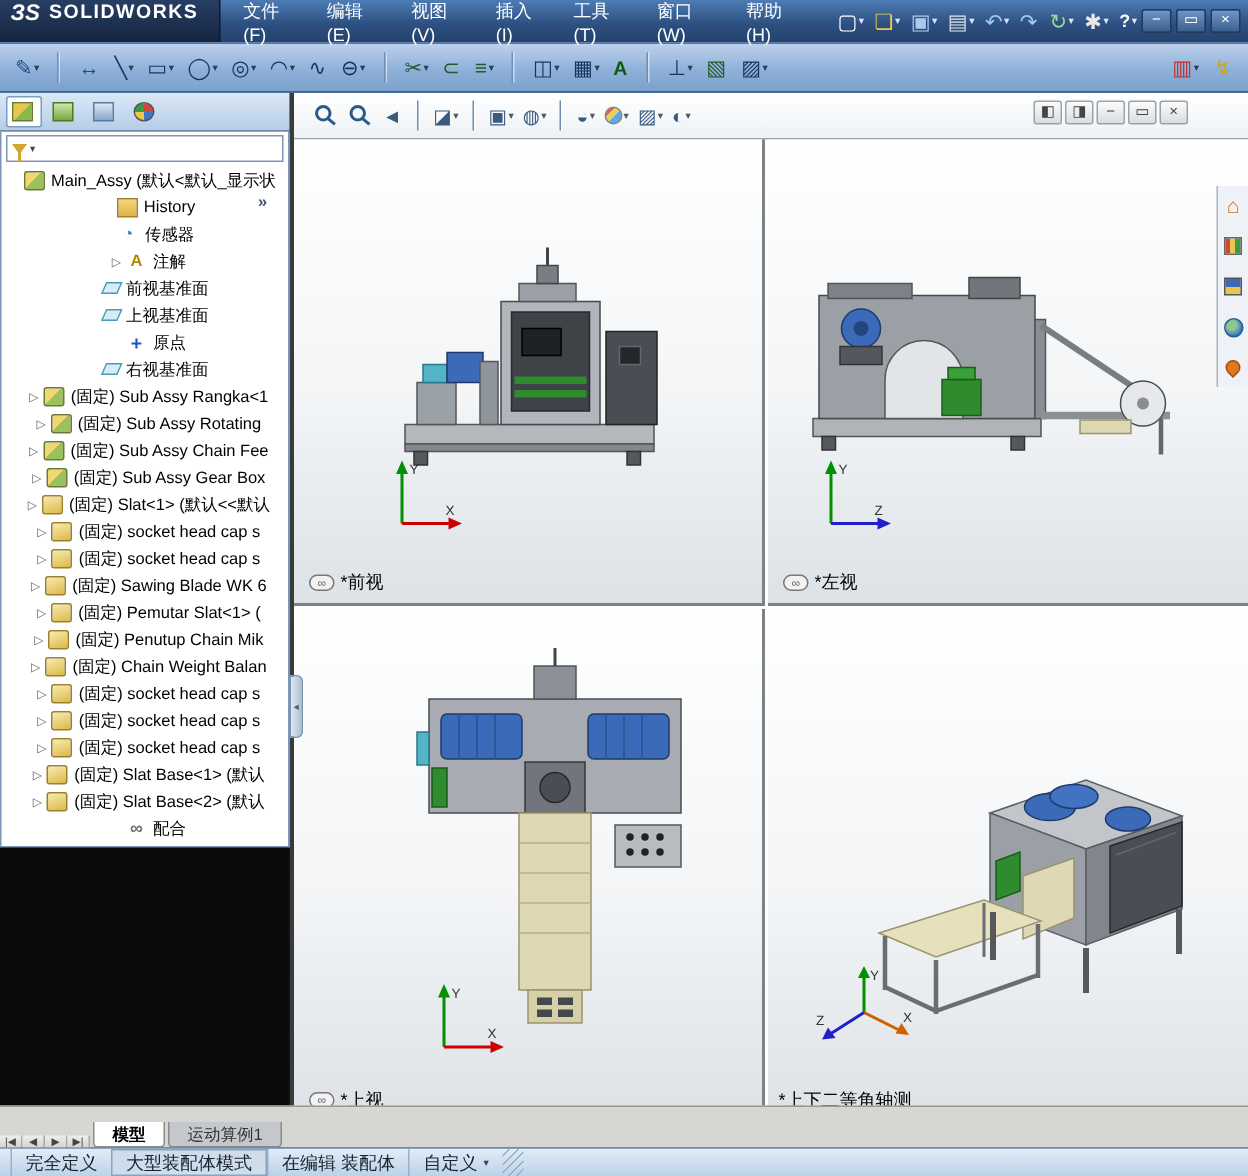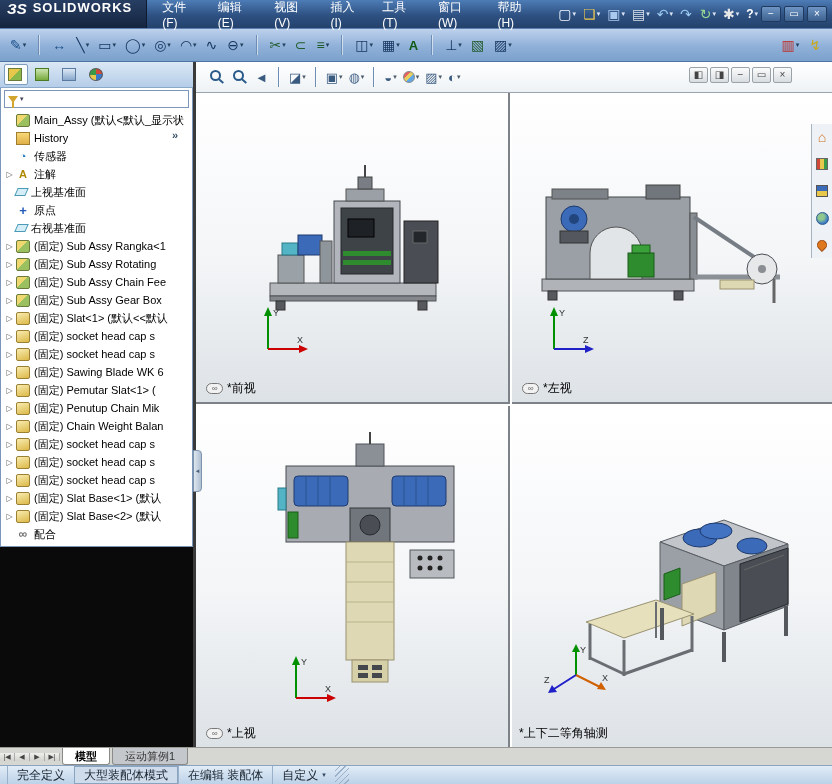--- a/index.html
+++ b/index.html
@@ -50,21 +50,21 @@
   .chevrons { margin-left:auto; color:#3a506a; font-weight:bold; font-size:11px; padding-right:3px; }
 
   .tree-wrap { background:#fff; border:1px solid #7a96b8; border-top:none; }
   .filter-bar { margin:2px 3px; height:18px; border:1px solid #7a96b8; background:#fff; display:flex; align-items:center; gap:2px; padding:0 3px; }
   .funnel { width:0; height:0; border-left:5px solid transparent; border-right:5px solid transparent; border-top:7px solid #d2a62e; position:relative; }
   .funnel::after { content:""; position:absolute; left:-1px; top:-1px; width:2px; height:6px; background:#d2a62e; }
   .fcaret { font-size:7px; color:#445; }
 
   .tree { padding:1px 0 3px 0; }
   .trow { display:flex; align-items:center; height:18px; padding-left:3px; white-space:nowrap; overflow:hidden; font-size:11px; color:#000; cursor:default; }
-  .trow.child { padding-left:3px; }
+  .trow.child { padding-left:3px;justify-content:center; }
   .arrow { width:11px; flex:none; font-size:8px; color:#666; text-align:center; }
   .tic { width:14px; height:13px; margin:0 4px 0 1px; flex:none; display:flex; align-items:center; justify-content:center; font-size:10px; line-height:1; }
   .assembly-icon,.subassembly-icon { background:linear-gradient(135deg,#f0d870 0 45%,#9ac060 45%); border:1px solid #6a7a3a; border-radius:2px; }
   .part-icon { background:linear-gradient(160deg,#f8ecb0,#dcb848); border:1px solid #9a8030; border-radius:2px; }
   .history-icon { background:linear-gradient(#f8d878,#e0b048); border:1px solid #a08030; }
   .sensors-icon::before { content:"◔"; color:#2a7ac0; font-size:11px; }
   .annotations-icon::before { content:"A"; color:#b08800; font-weight:bold; font-size:11px; }
   .plane-icon { border:1px solid #4a9ab8; background:rgba(160,215,235,.45); transform:skewX(-24deg); width:11px; height:8px; }
   .origin-icon::before { content:"+"; color:#2058b8; font-weight:bold; font-size:13px; }
   .mates-icon::before { content:"∞"; color:#707070; font-weight:bold; font-size:12px; }
@@ -105,21 +105,21 @@
   .vp-tr .triad { left:28px; bottom:44px; }
   .vp-bl .triad { left:86px; bottom:40px; }
   .vp-br .triad { left:30px; bottom:46px; }
   .vp-label { position:absolute; left:10px; bottom:5px; display:flex; align-items:center; gap:4px; font-size:12px; color:#000; }
   .vp-br .vp-label { left:7px; }
   .link-icon { width:17px; height:11px; border:1px solid #777; border-radius:6px; background:#f2f2f2; display:flex; align-items:center; justify-content:center; font-size:8px; color:#666; line-height:1; }
   .link-icon::before { content:"∞"; }
   .triad text { font-size:9px; fill:#333; font-family:"Liberation Sans","DejaVu Sans",sans-serif; }
 
   
-  .tabbar { position:absolute; left:0; right:0; bottom:19px; height:18px; background:#d6d6d2; border-top:1px solid #9a9a96; display:flex; align-items:center; }
+  .tabbar { position:absolute; left:0; right:0; bottom:19px; height:28px; background:#d6d6d2; border-top:1px solid #9a9a96; display:flex; align-items:flex-end; }
   .navbtn { width:15px; display:flex; align-items:center; justify-content:center; font-size:7px; color:#444; background:linear-gradient(#efefec,#d2d2ce); border-right:1px solid #aaa; }
   .sheet-tab { padding:1px 12px 0 12px; font-size:11px; color:#333; background:#c4c8cc; border:1px solid #8a8a88; border-top:none; border-radius:0 0 3px 3px; margin-left:2px; display:flex; align-items:center; }
   .sheet-tab.active { background:#fff; font-weight:bold; color:#000; }
   .statusbar { position:absolute; left:0; right:0; bottom:0; height:19px; background:linear-gradient(#e1ecf7,#bcd2e8); border-top:1px solid #8aa4c0; display:flex; align-items:center; font-size:12px; color:#18232e; padding-left:7px; }
   .sb-left { flex:1; }
   .sb-cell { height:100%; display:flex; align-items:center; padding:0 9px; border-left:1px solid #9ab0c8; white-space:nowrap; }
   .sb-mode { background:#cfdcec; border:1px solid #8aa4c0; margin:1px 0; }
   .sb-caret { font-size:7px; color:#33485e; margin-left:4px; }
   .grip { width:14px; height:100%; background:repeating-linear-gradient(135deg,transparent 0 3px,#9ab0c8 3px 4px); }
 </style>
@@ -377,20 +377,25 @@
                 <span class="tic sensors-icon"></span>
                 <span class="tlabel">传感器</span>
               </div>
 
               <div class="trow child">
                 <span class="arrow">▷</span>
                 <span class="tic annotations-icon"></span>
                 <span class="tlabel">注解</span>
               </div>
 
+              <div class="trow child">
+                <span class="arrow"></span>
+                <span class="tic plane-icon"></span>
+                <span class="tlabel">前视基准面</span>
+              </div>
 
               <div class="trow child">
                 <span class="arrow"></span>
                 <span class="tic plane-icon"></span>
                 <span class="tlabel">上视基准面</span>
               </div>
 
               <div class="trow child">
                 <span class="arrow"></span>
                 <span class="tic origin-icon"></span>

